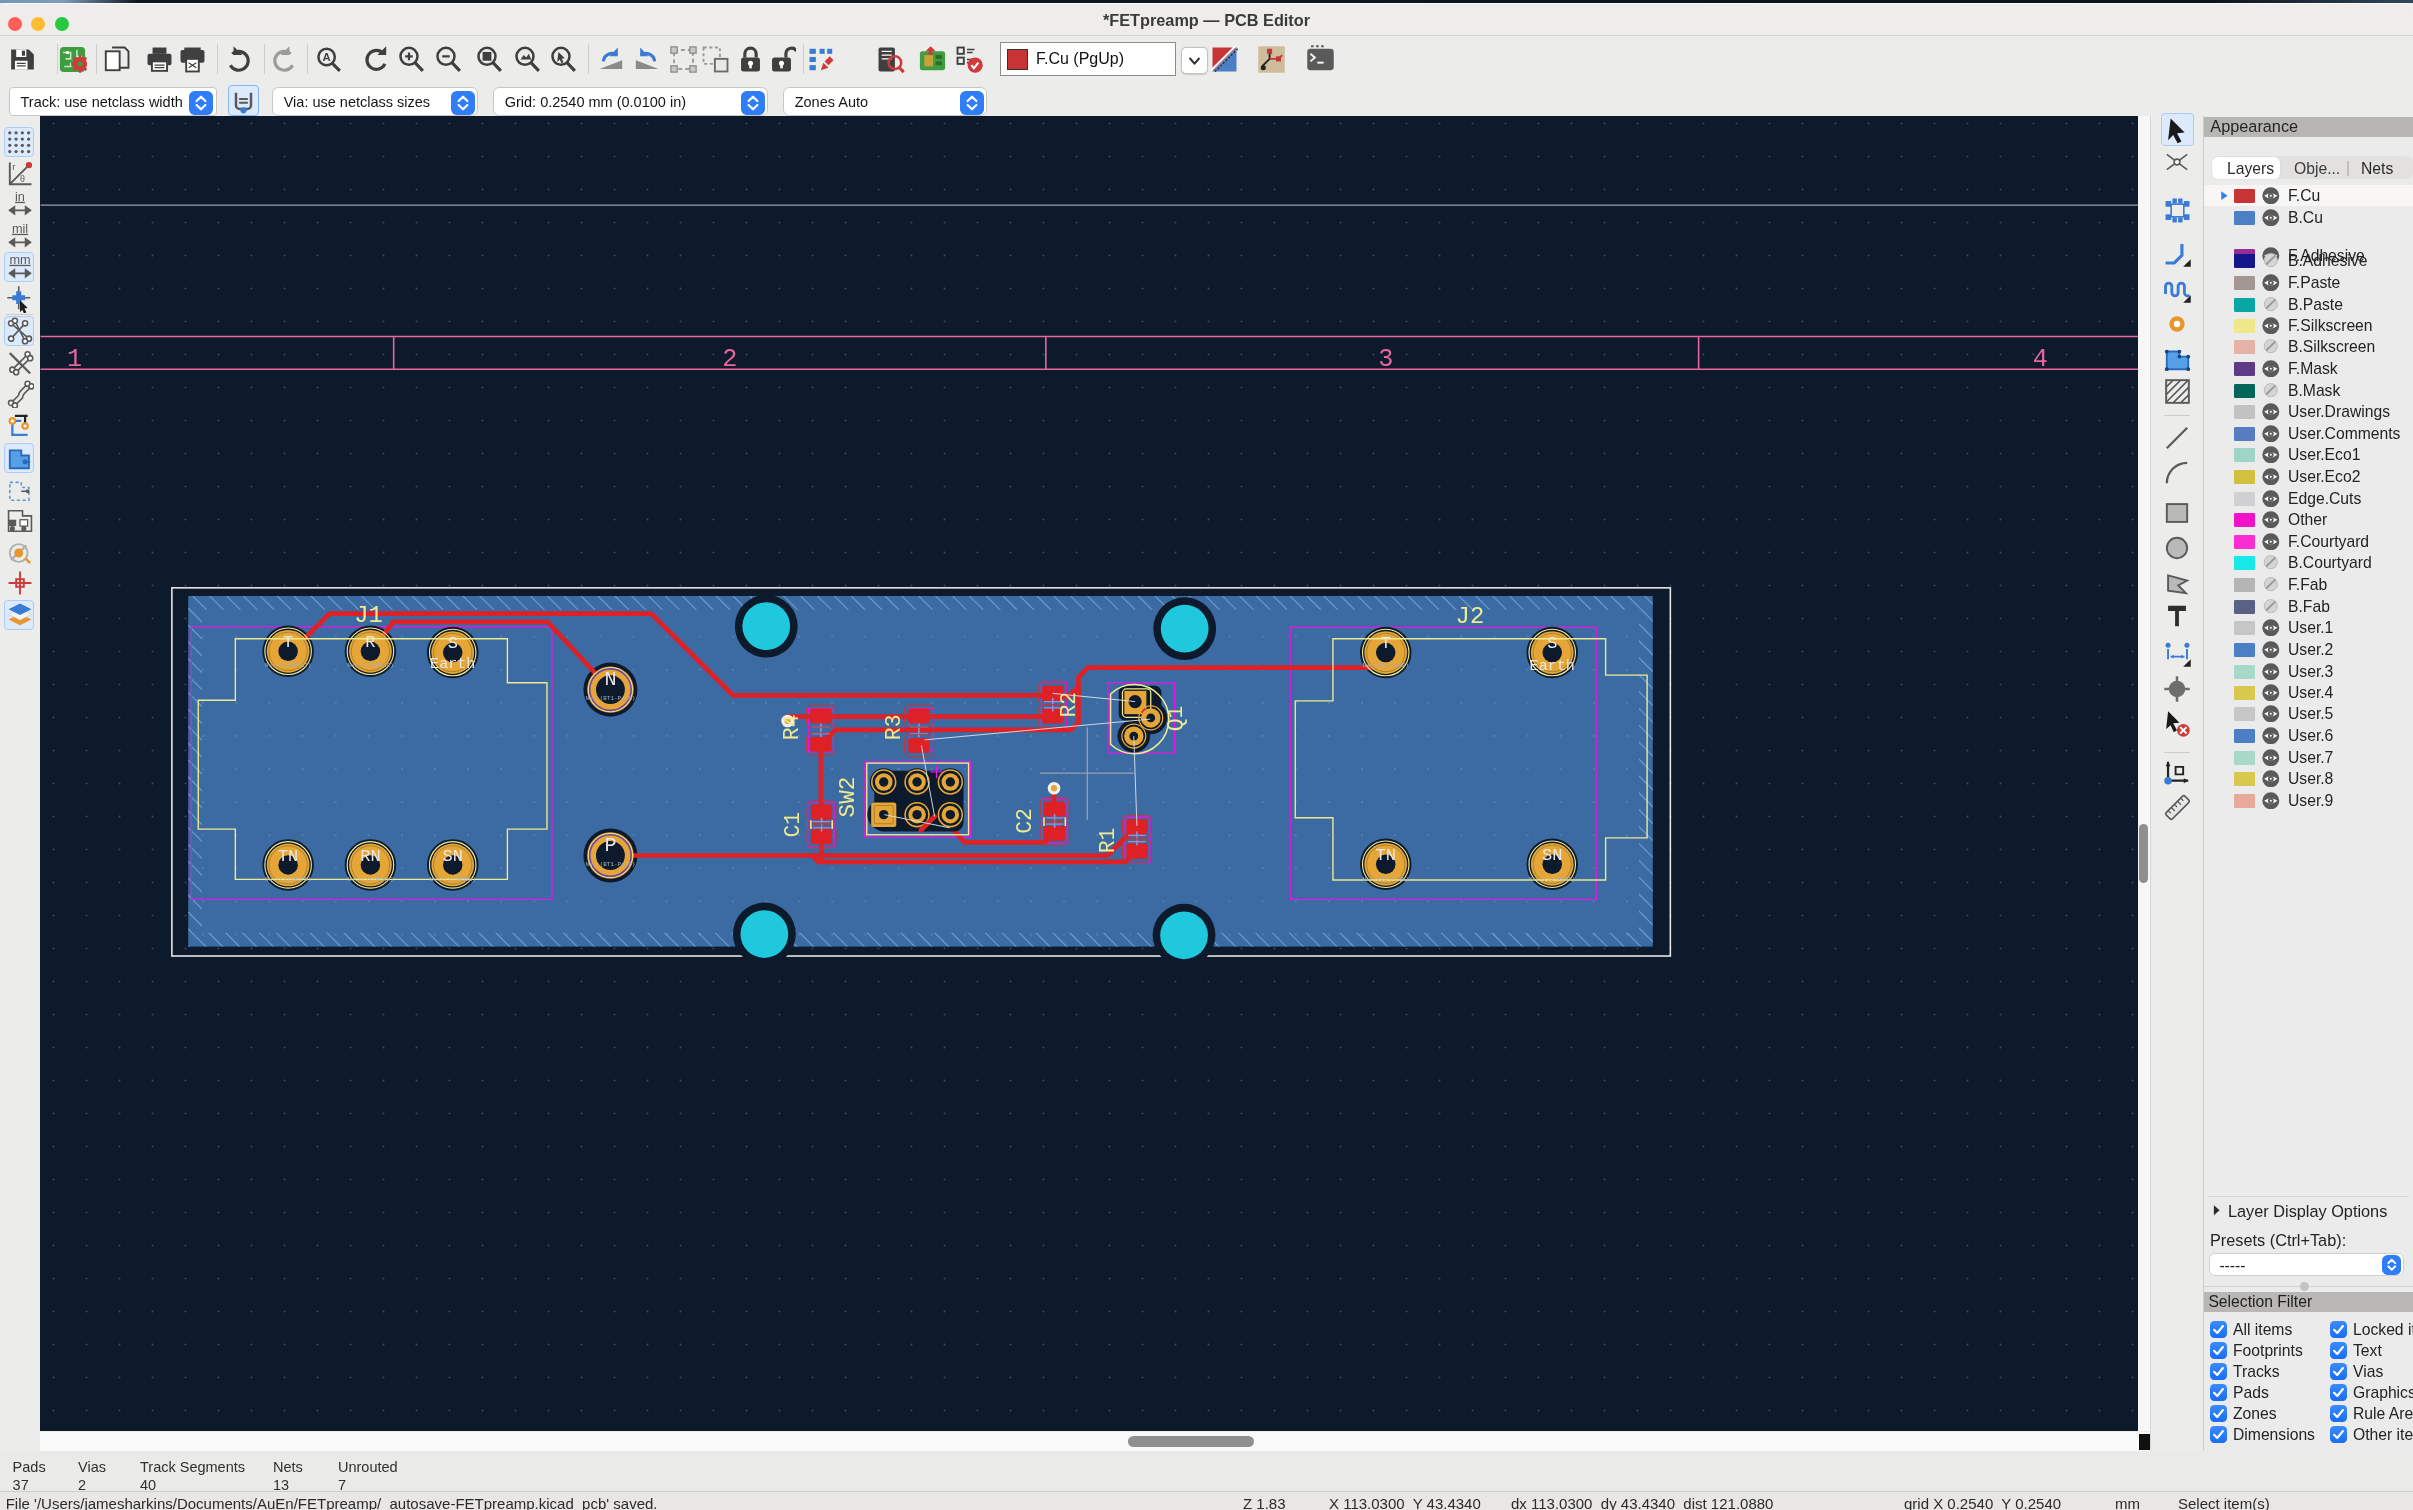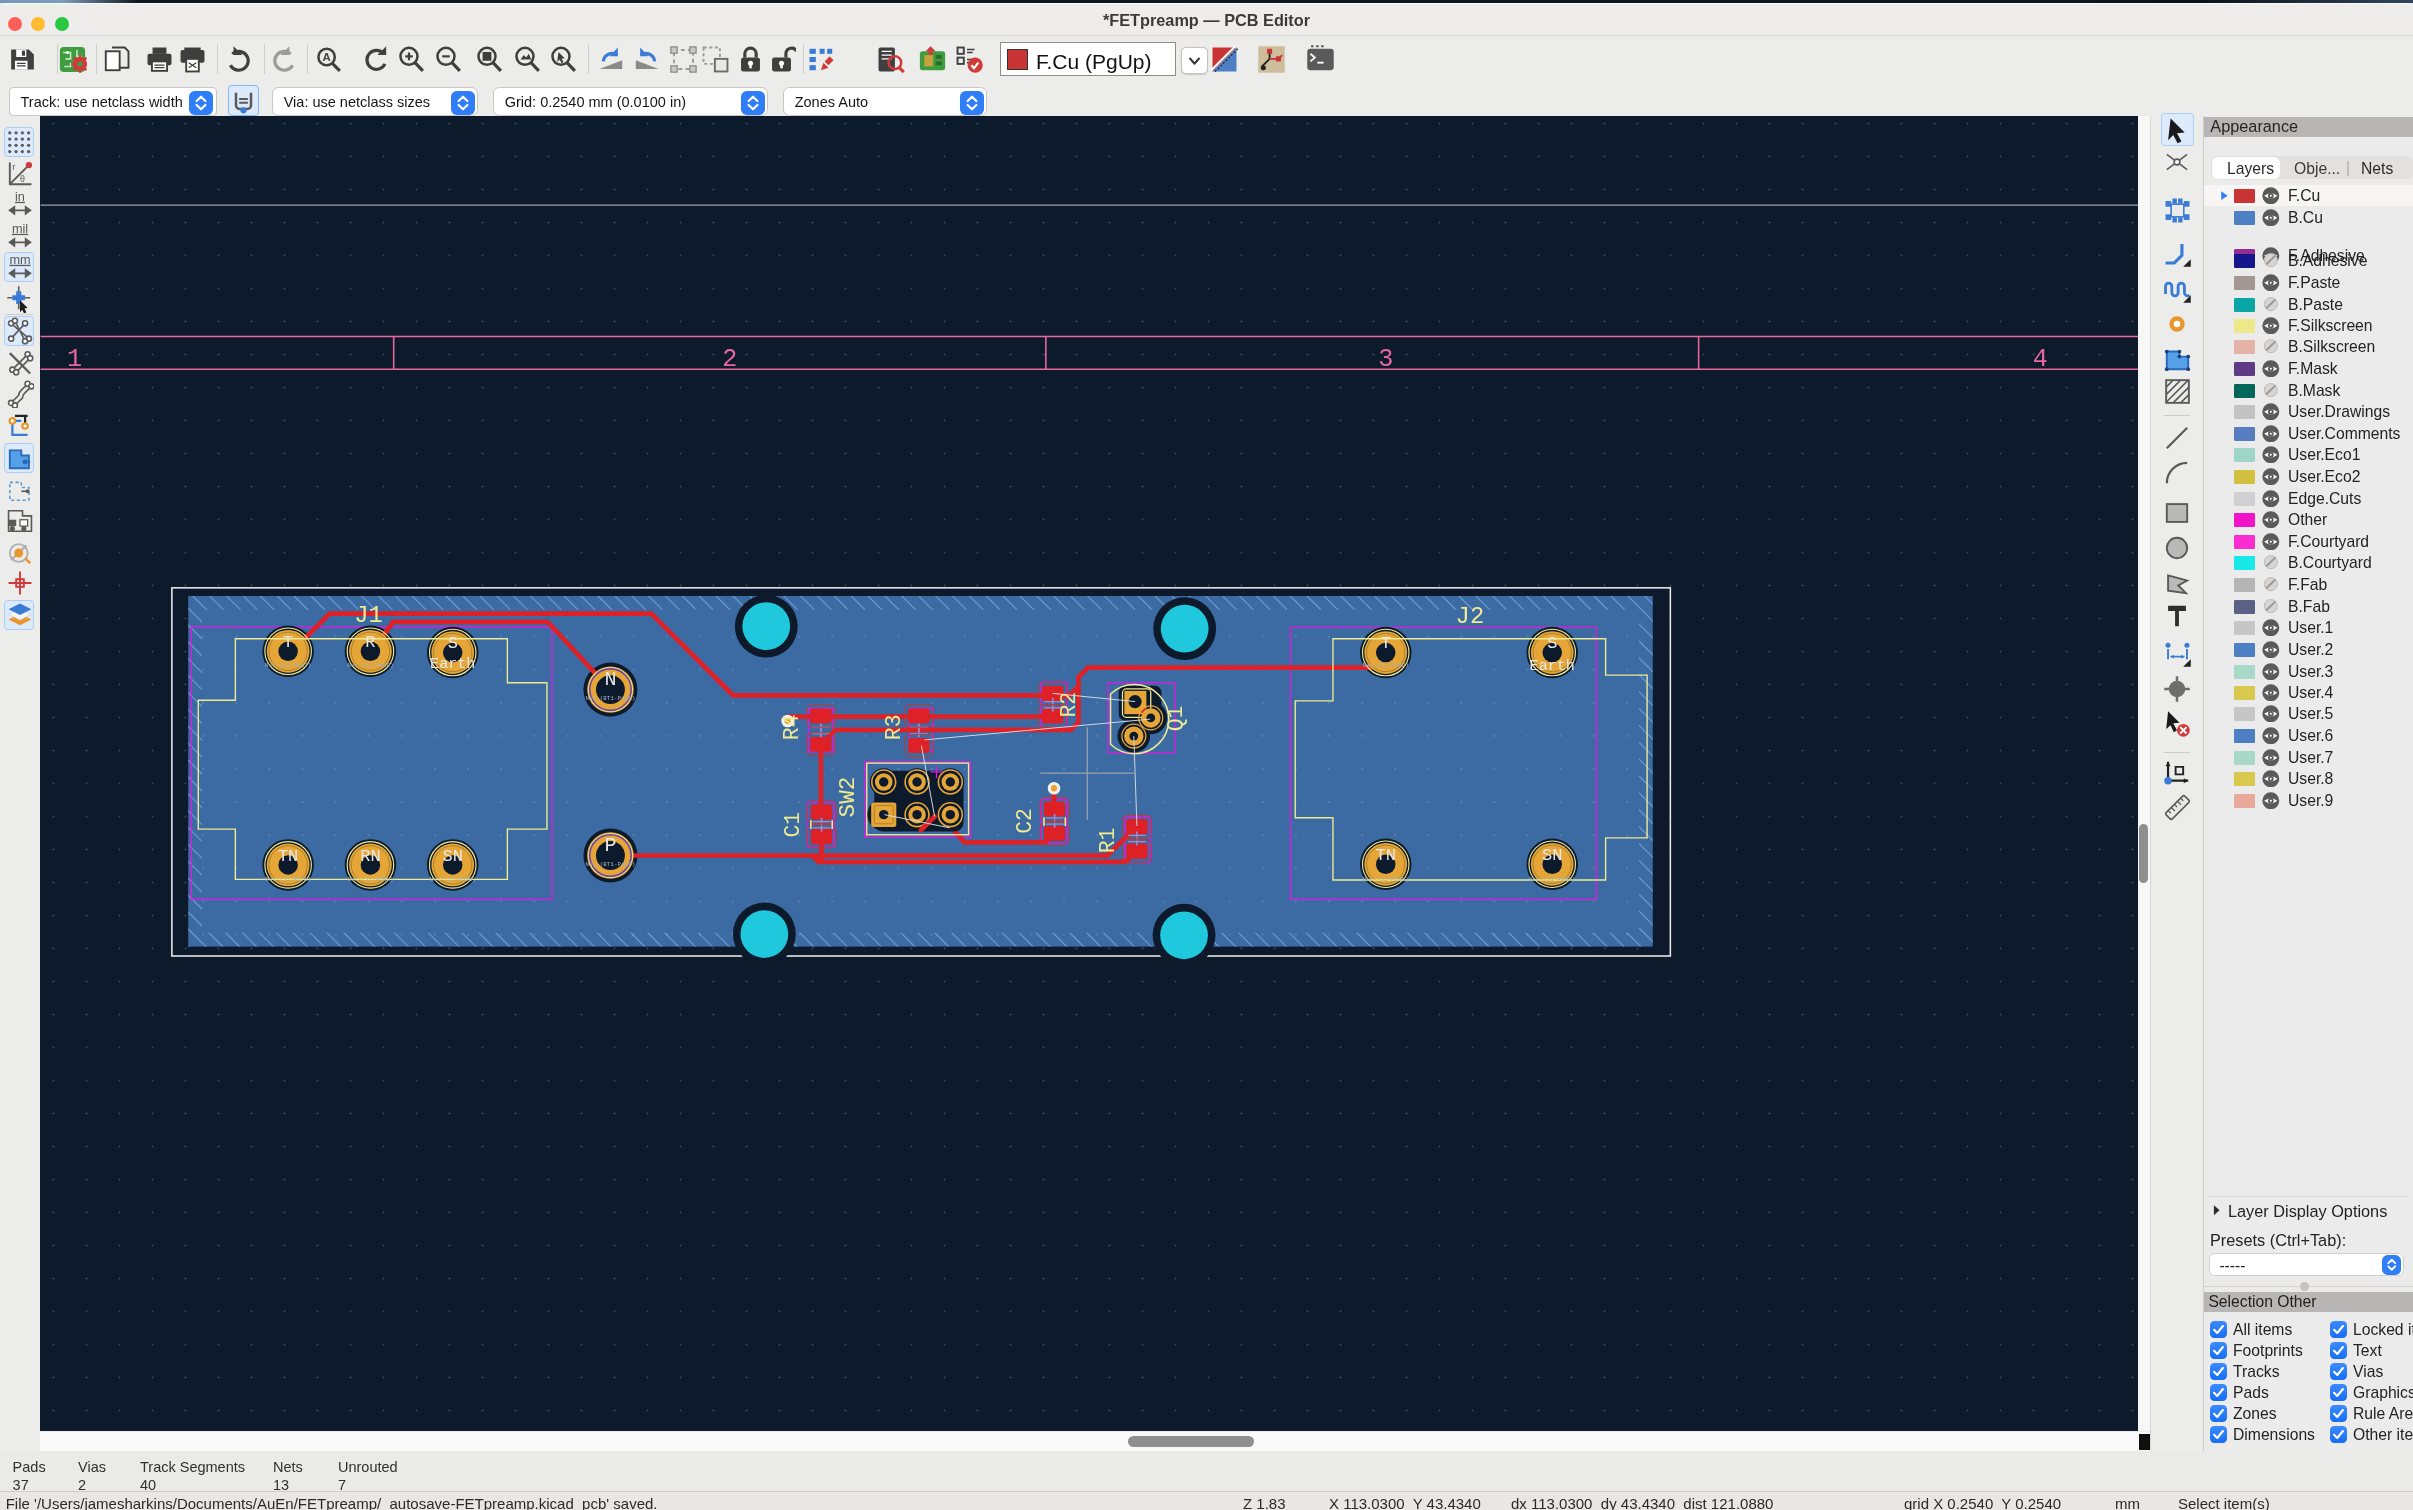--- a/index.html
+++ b/index.html
@@ -201,21 +201,21 @@
       <g fill="none" stroke="#3f3f3f" stroke-width="3">
         <rect x="4" y="4" width="10" height="10"></rect>
         <rect x="4" y="20" width="10" height="10"></rect>
       </g>
       <path d="M19,7 h12 M19,12 h9 M19,23 h12 M19,28 h9" stroke="#3f3f3f" stroke-width="2.5"></path>
       <circle cx="32" cy="32" r="12" fill="#d03a3a"></circle>
       <path d="M26,32 l4,5 7,-9" stroke="#fff" stroke-width="3.5" fill="none"></path>
     </svg>
     <div class="abs" style="left:1000px;top:42px;width:176px;height:34px;background:#fff;border:0.9px solid #8f8d8b;box-sizing:border-box;">
       <div style="position:absolute;left:5.7px;top:5.7px;width:21.4px;height:21.4px;background:#c83434;border:0.9px solid #333;box-sizing:border-box;"></div>
-      <div style="position:absolute;left:35px;top:7px;font-size:21px;color:#111;">F.Cu (PgUp)</div>
+      <div style="position:absolute;left:35px;top:7px;font-size:16px;color:#111;">F.Cu (PgUp)</div>
     </div>
     <div class="abs" style="left:1181px;top:47px;width:25px;height:25px;background:#fff;border:0.6px solid #c5c3c1;border-radius:5px;box-shadow:0 0.6px 1.3px rgba(0,0,0,0.15);"><svg width="25" height="25" viewBox="0 0 40 40">
         <path d="M13,17 l7,8 7,-8" fill="none" stroke="#333" stroke-width="3.5" stroke-linecap="round" stroke-linejoin="round"></path>
       </svg></div>
     <svg class="abs" style="left:1210px;top:45px;" width="29" height="29" viewBox="0 0 46 46">
       <path d="M4,4 h38 L4,42 z" fill="#c83434"></path>
       <path d="M42,4 v38 H4 z" fill="#4d7fc4"></path>
       <path d="M40,2 L2,40" stroke="#fff" stroke-width="3"></path>
       <path d="M44,6 L8,42" stroke="#222" stroke-width="2" stroke-dasharray="3 3"></path>
     </svg>
@@ -1082,21 +1082,21 @@
   <div class="abs" style="left:2209px;top:1253px;width:195px;height:22.6px;background:#ffffff;border:0.6px solid #d2d0ce;border-radius:5.7px;box-sizing:border-box;">
      <div style="position:absolute;left:9.4px;top:2.5px;font-size:15.7px;color:#232323;">-----</div>
      <div class="stepper" style="right:1.9px;top:1.3px;width:19.5px;height:19.5px;">
         <svg width="19.5" height="19.5" viewBox="0 0 31 31">
           <path d="M10,13 L15.5,7.5 L21,13 M10,18 L15.5,23.5 L21,18" stroke="#fff" stroke-width="3" fill="none" stroke-linecap="round" stroke-linejoin="round"></path>
         </svg>
       </div>
   </div>
   <div class="abs" style="left:2204px;top:1286px;width:210px;height:1.3px;background:#d4d2d0;"></div>
   <div class="abs" style="left:2300px;top:1282px;width:8.8px;height:8.8px;border-radius:50%;background:#c6c4c2;"></div>
-  <div class="abs" style="left:2204px;top:1292px;width:210px;height:19.5px;background:#b9b7b6;font-size:15.7px;color:#1f1f1f;line-height:19.5px;"><span style="margin-left:4.4px;">Selection Other</span></div>
+  <div class="abs" style="left:2204px;top:1292px;width:210px;height:19.5px;background:#b9b7b6;font-size:15.7px;color:#1f1f1f;line-height:19.5px;"><span style="margin-left:4.4px;">Selection Filter</span></div>
   <div class="chk" style="left:2210px;top:1321px;">
       <svg width="17" height="17" viewBox="0 0 27 27">
         <path d="M6.5,14 L11.5,19 L20.5,8" fill="none" stroke="#ffffff" stroke-width="3.4" stroke-linecap="round" stroke-linejoin="round"></path>
       </svg>
     </div>
     <div class="cklabel" style="left:2233px;top:1321px;">All items</div>
     <div class="chk" style="left:2330px;top:1321px;">
       <svg width="17" height="17" viewBox="0 0 27 27">
         <path d="M6.5,14 L11.5,19 L20.5,8" fill="none" stroke="#ffffff" stroke-width="3.4" stroke-linecap="round" stroke-linejoin="round"></path>
       </svg>

